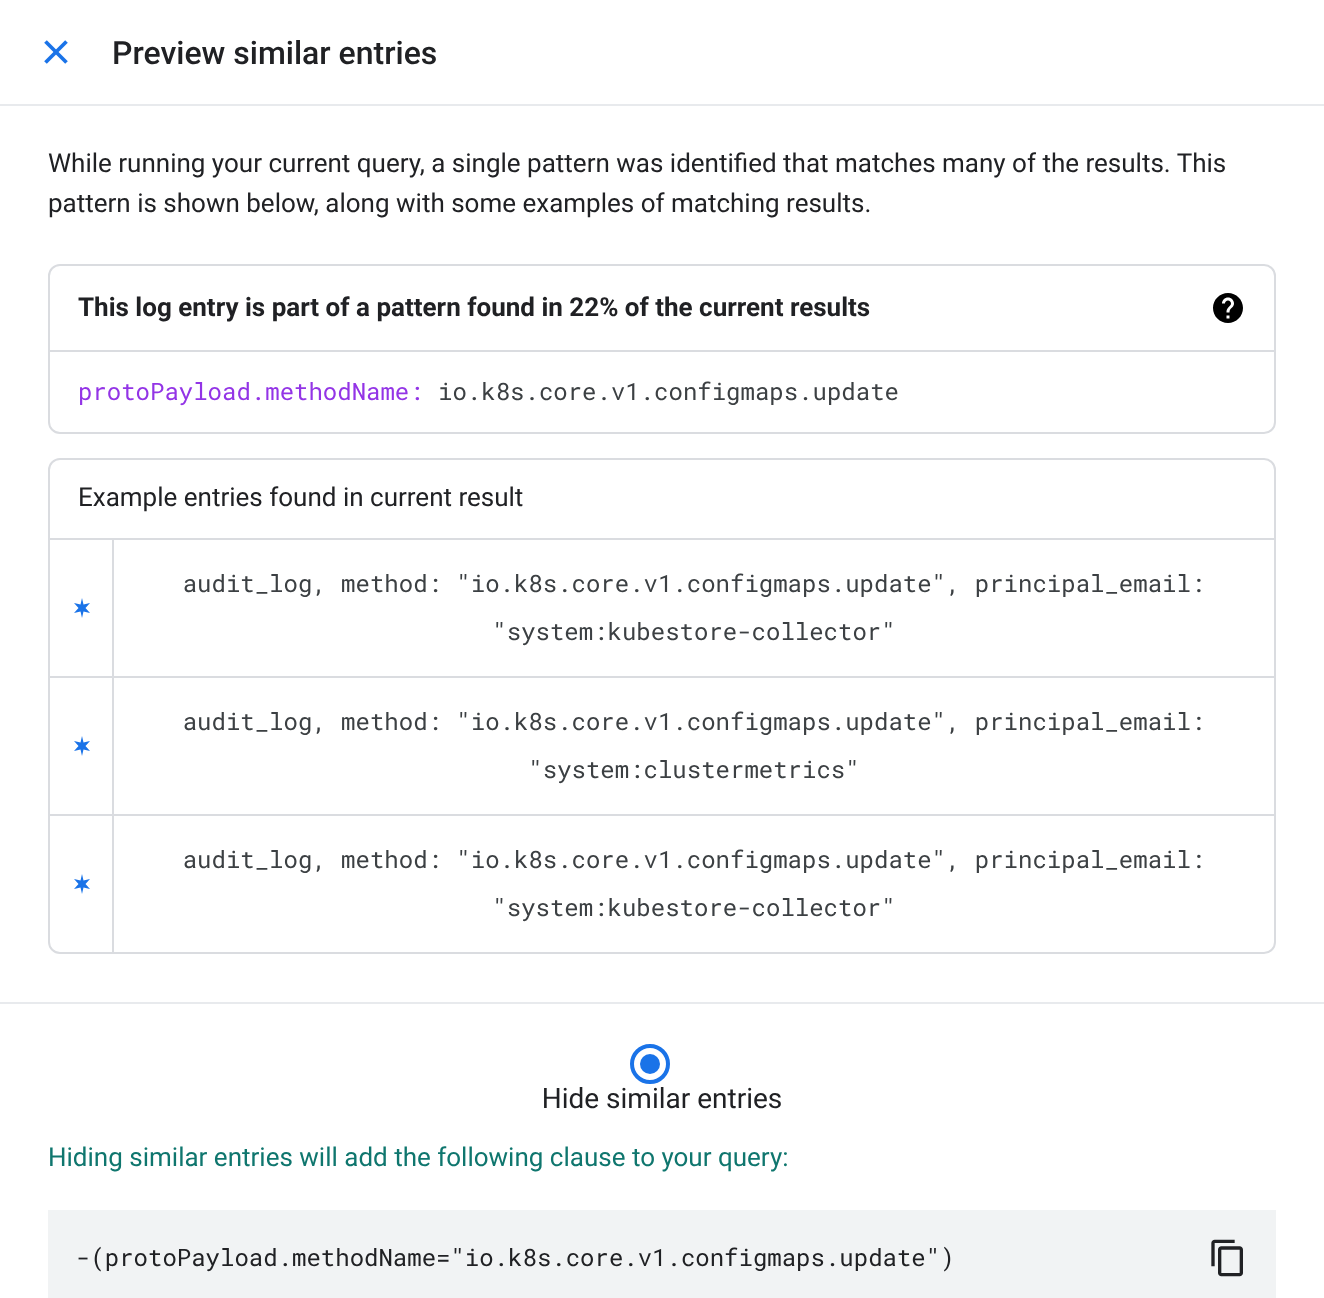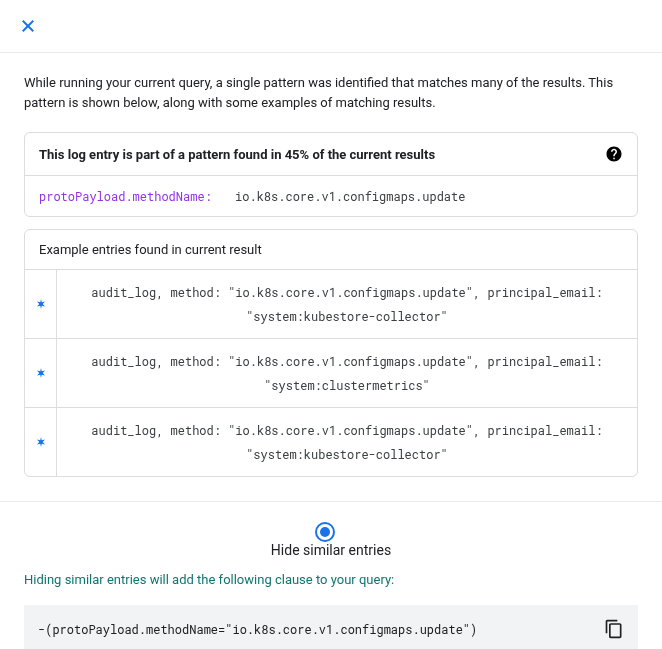--- a/index.html
+++ b/index.html
@@ -73,21 +73,20 @@
     .pattern-body {
       padding: 12px 14px;
       font-family: 'Roboto Mono', Menlo, Consolas, monospace;
       font-size: 12px;
     }
     .pattern-key {
       color: #9334e6;
     }
     .pattern-val {
       color: #3c4043;
-      margin-left: 16px;
     }
     .example-card {
       border: 1px solid #dadce0;
       border-radius: 6px;
       overflow: hidden;
     }
     .example-header {
       padding: 12px 14px;
       border-bottom: 1px solid #dadce0;
       font-size: 13px;
@@ -189,29 +188,30 @@
 </head>
 <body>
 
 <div class="header">
   <div class="close-btn">
     <svg viewBox="0 0 24 24" fill="none" stroke="currentColor" stroke-width="2.5">
       <line x1="5" y1="5" x2="19" y2="19"></line>
       <line x1="19" y1="5" x2="5" y2="19"></line>
     </svg>
   </div>
+  <div class="header-title">Preview similar entries</div>
 </div>
 
 <div class="content">
 
   <p class="intro-text">While running your current query, a single pattern was identified that matches many of the results. This pattern is shown below, along with some examples of matching results.</p>
 
   <div class="pattern-card">
     <div class="pattern-header">
-      <span class="pattern-header-text">This log entry is part of a pattern found in 45% of the current results</span>
+      <span class="pattern-header-text">This log entry is part of a pattern found in 22% of the current results</span>
       <svg class="help-icon" viewBox="0 0 24 24" fill="currentColor">
         <path d="M12 2C6.48 2 2 6.48 2 12s4.48 10 10 10 10-4.48 10-10S17.52 2 12 2zm1 17h-2v-2h2v2zm2.07-7.75l-.9.92C13.45 12.9 13 13.5 13 15h-2v-.5c0-1.1.45-2.1 1.17-2.83l1.24-1.26c.37-.36.59-.86.59-1.41 0-1.1-.9-2-2-2s-2 .9-2 2H8c0-2.21 1.79-4 4-4s4 1.79 4 4c0 .88-.36 1.68-.93 2.25z"></path>
       </svg>
     </div>
     <div class="pattern-body">
       <span class="pattern-key">protoPayload.methodName:</span><span class="pattern-val"> io.k8s.core.v1.configmaps.update</span>
     </div>
   </div>
 
   <div class="example-card">

